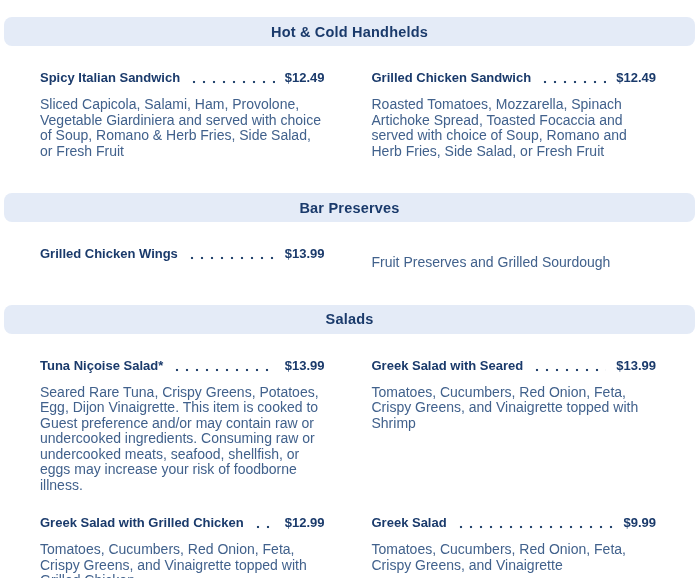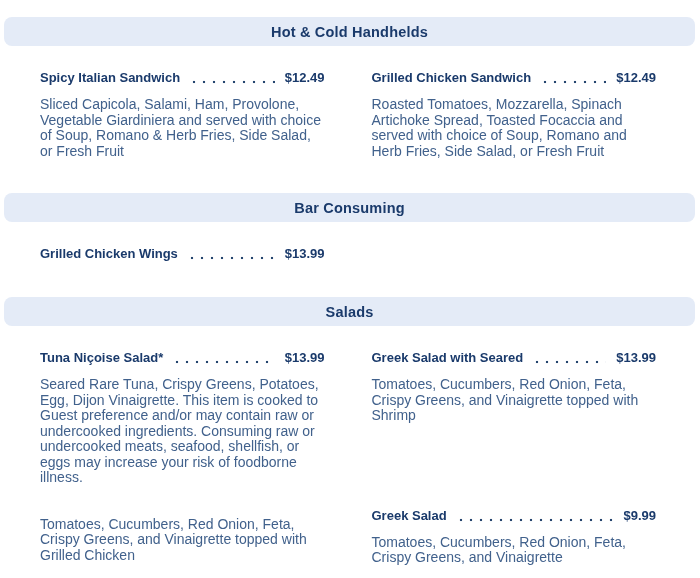--- a/index.html
+++ b/index.html
@@ -84,31 +84,32 @@
           <span class="leader"></span>
           <span class="price">$12.49</span>
         </div>
         <div class="item-desc">Roasted Tomatoes, Mozzarella, Spinach Artichoke Spread, Toasted Focaccia and served with choice of Soup, Romano and Herb Fries, Side Salad, or Fresh Fruit</div>
       </div>
     </div>
   </div>
 
   <div class="section">
     <div class="band">
-      <span>Bar Consuming</span>
+      <span>Bar Preserves</span>
     </div>
     <div class="grid">
       <div class="item">
         <div class="item-head">
           <span class="item-name">Grilled Chicken Wings</span>
           <span class="leader"></span>
           <span class="price">$13.99</span>
         </div>
       </div>
       <div class="item">
+        <div class="item-desc">Fruit Preserves and Grilled Sourdough</div>
       </div>
     </div>
   </div>
 
   <div class="section">
     <div class="band">
       <span>Salads</span>
     </div>
     <div class="grid">
       <div class="item">
@@ -121,20 +122,25 @@
       </div>
       <div class="item">
         <div class="item-head">
           <span class="item-name">Greek Salad with Seared</span>
           <span class="leader"></span>
           <span class="price">$13.99</span>
         </div>
         <div class="item-desc">Tomatoes, Cucumbers, Red Onion, Feta, Crispy Greens, and Vinaigrette topped with Shrimp</div>
       </div>
       <div class="item">
+        <div class="item-head">
+          <span class="item-name">Greek Salad with Grilled Chicken</span>
+          <span class="leader"></span>
+          <span class="price">$12.99</span>
+        </div>
         <div class="item-desc">Tomatoes, Cucumbers, Red Onion, Feta, Crispy Greens, and Vinaigrette topped with Grilled Chicken</div>
       </div>
       <div class="item">
         <div class="item-head">
           <span class="item-name">Greek Salad</span>
           <span class="leader"></span>
           <span class="price">$9.99</span>
         </div>
         <div class="item-desc">Tomatoes, Cucumbers, Red Onion, Feta, Crispy Greens, and Vinaigrette</div>
       </div>

